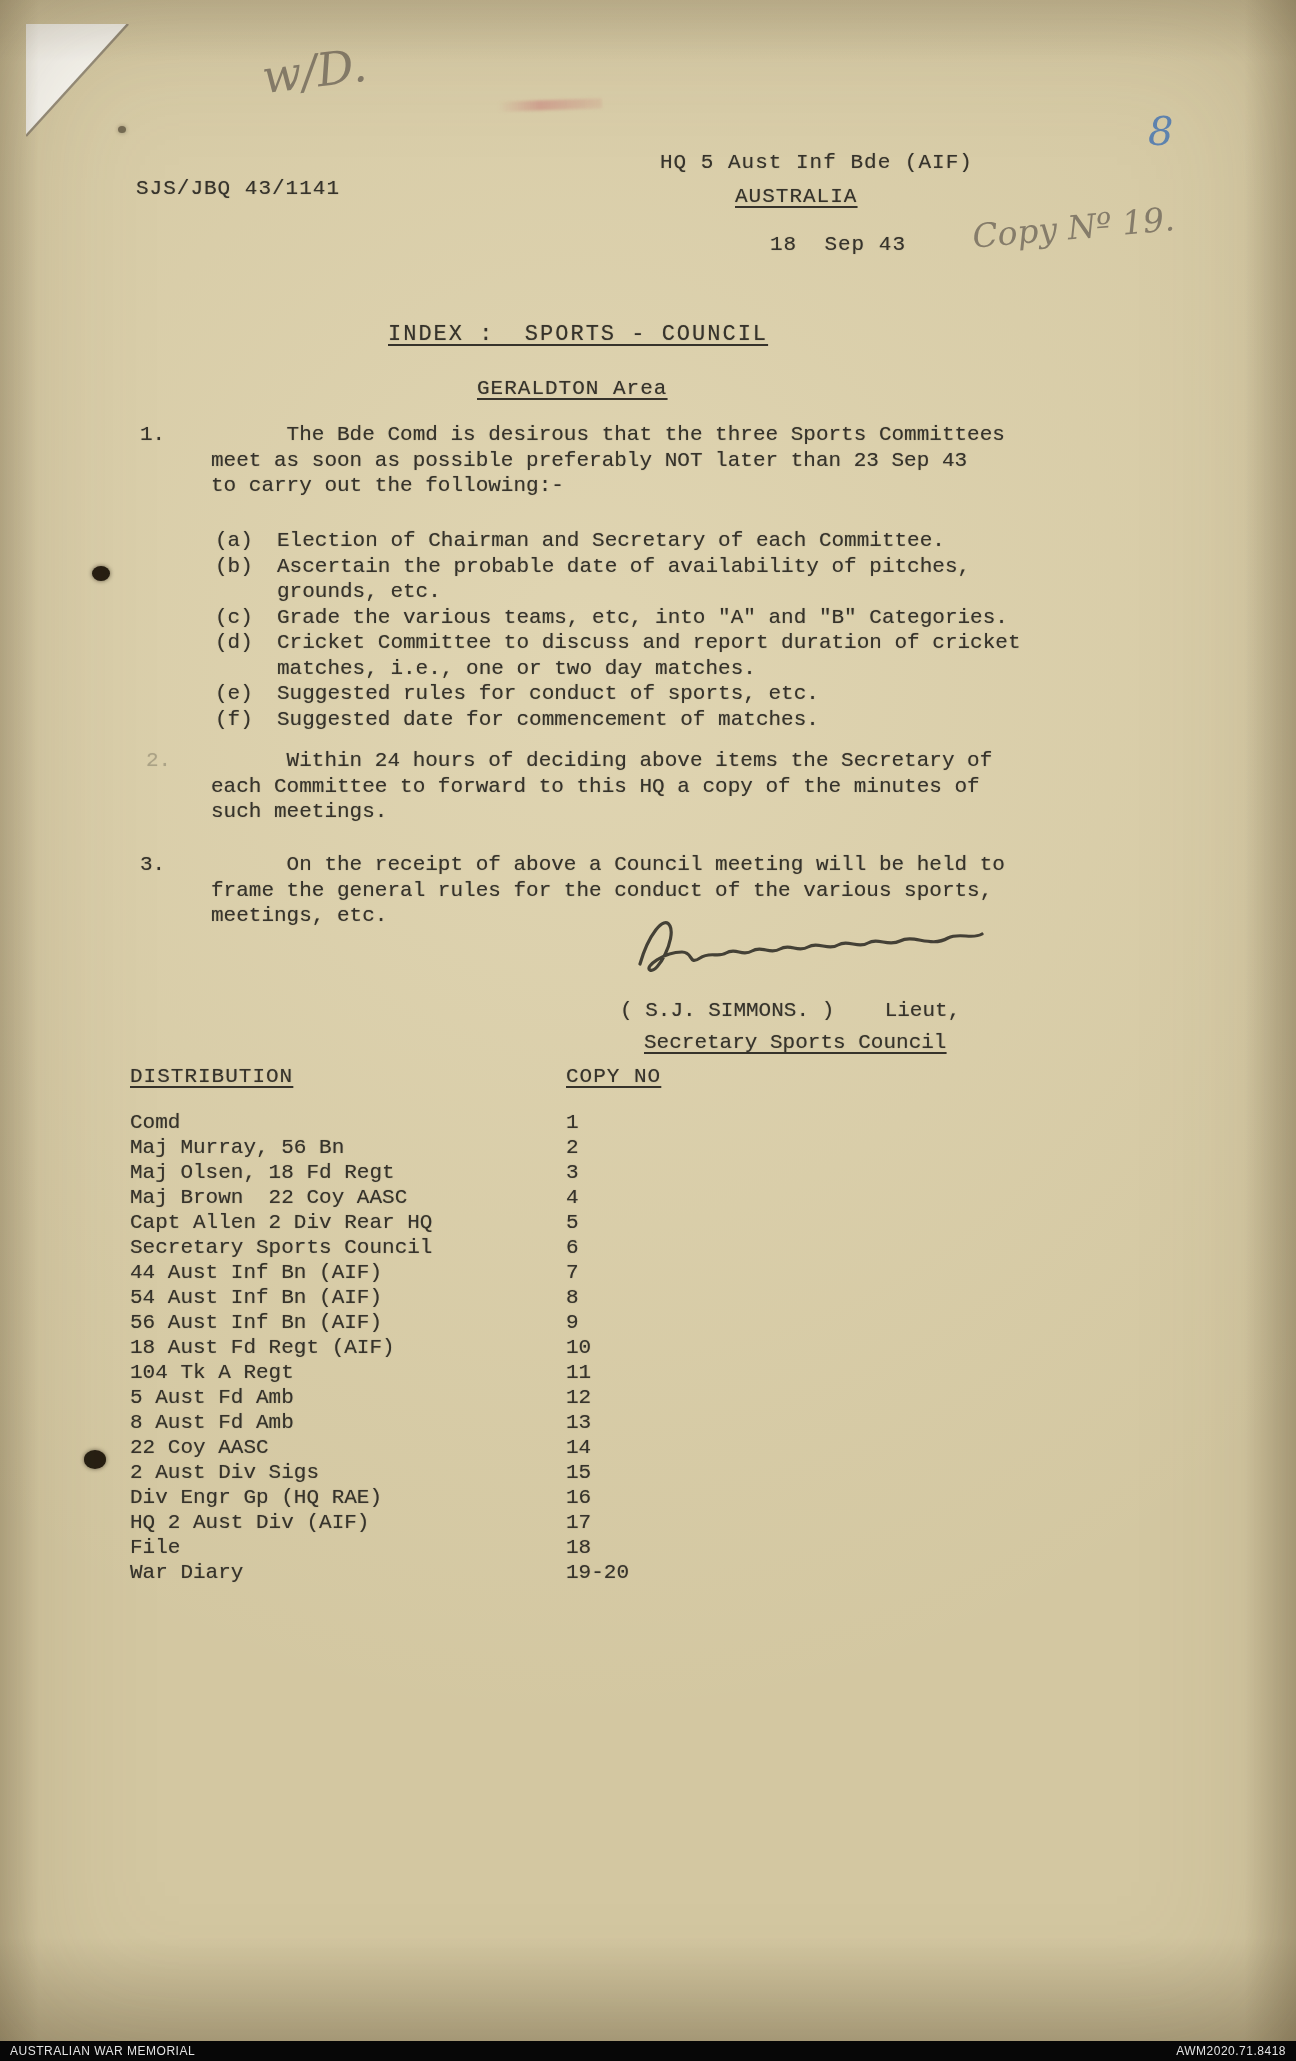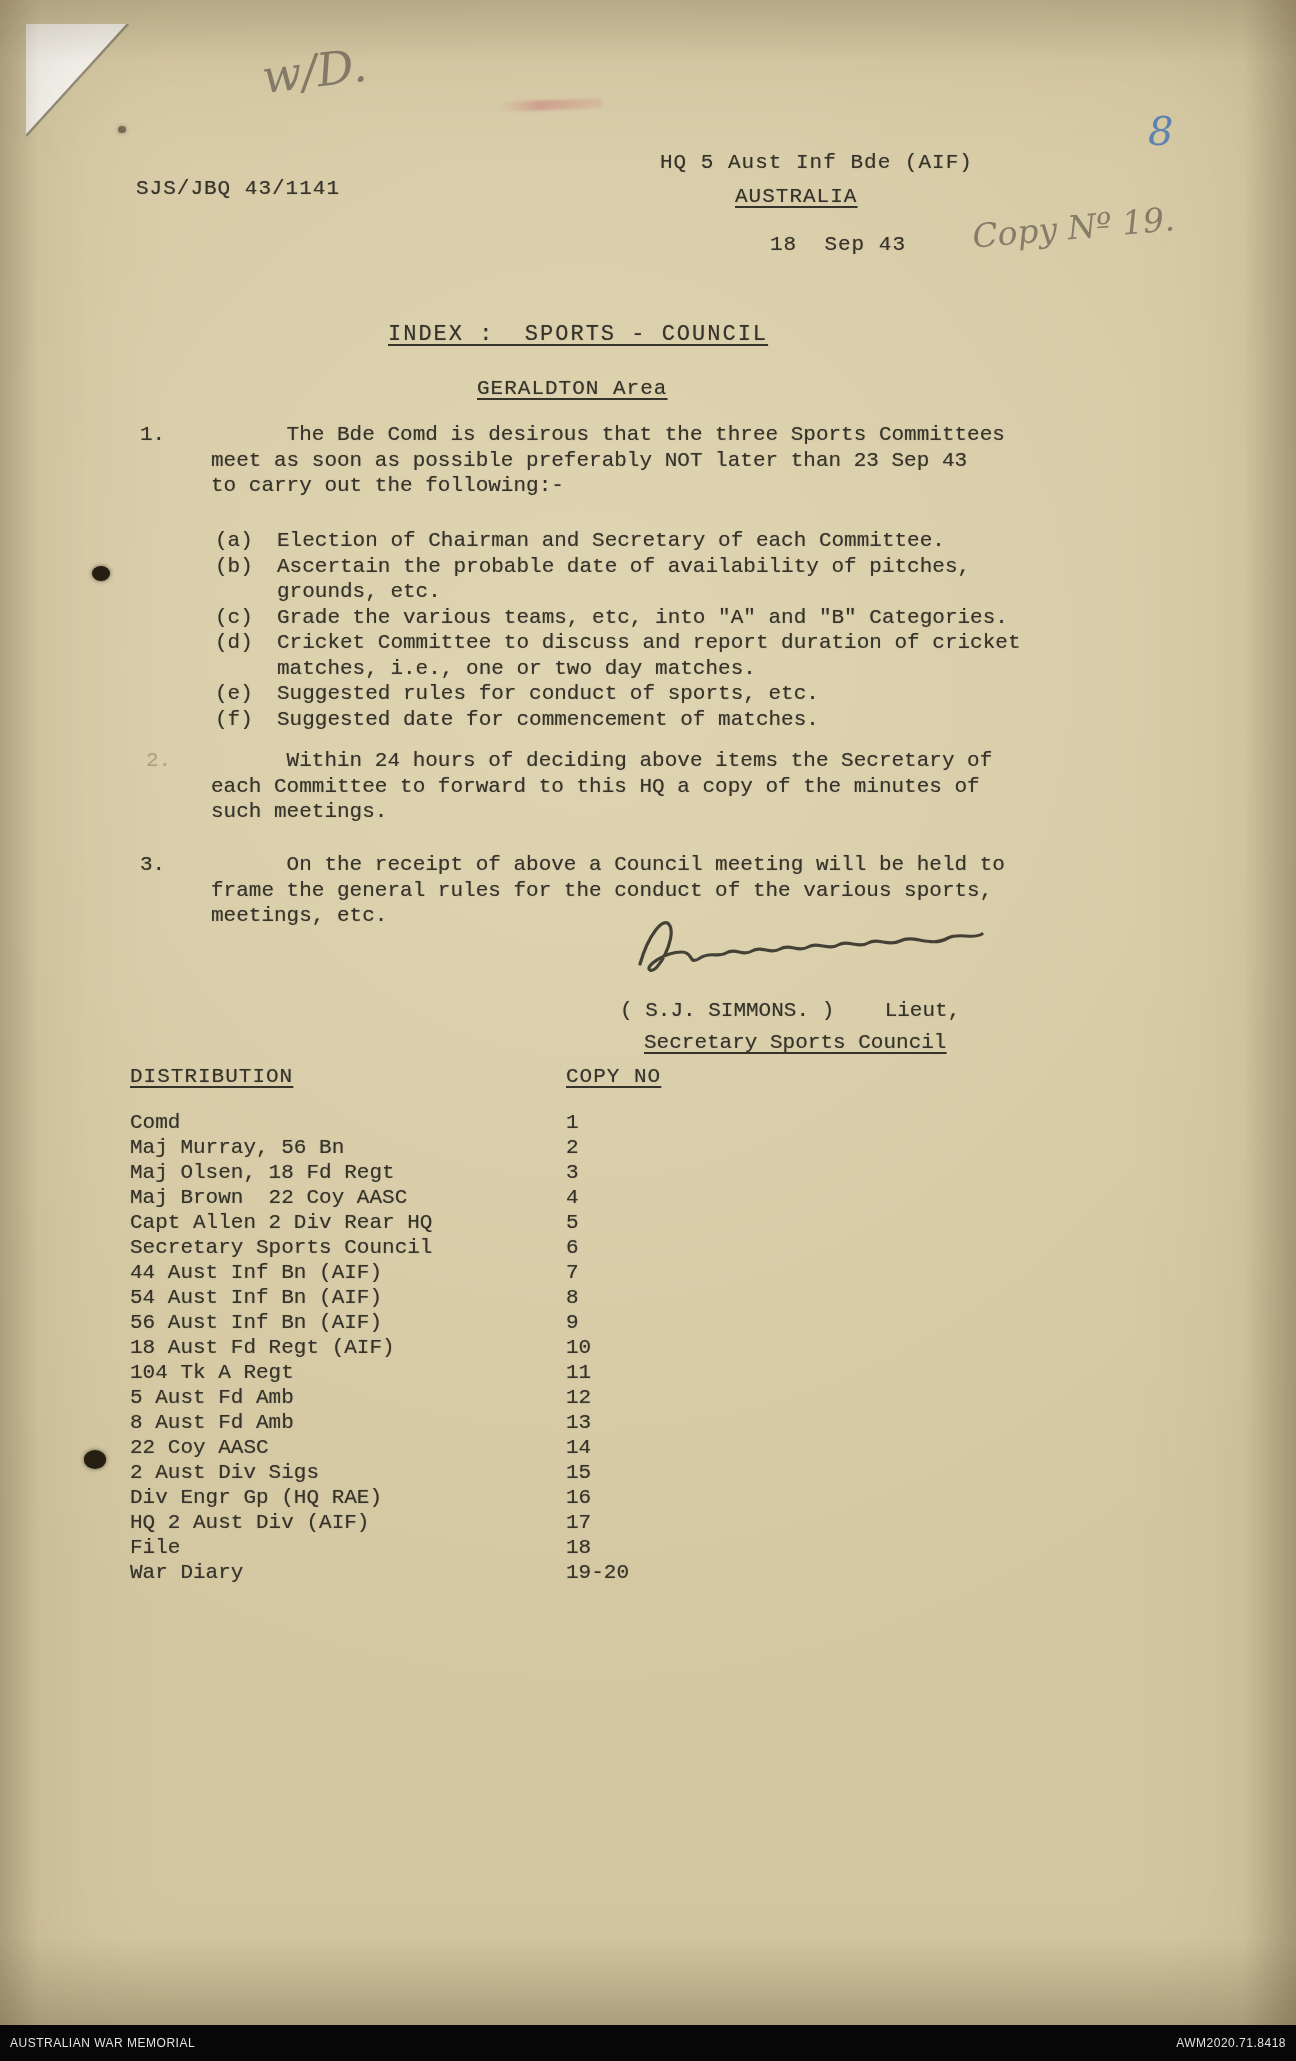--- a/index.html
+++ b/index.html
@@ -36,21 +36,21 @@
   .pencil{color:#857c6a;}
   .item-row{display:grid;grid-template-columns:62px 1fr;}
   .dist-row{display:grid;grid-template-columns:436px 1fr;height:25px;}
   .hole{position:absolute;border-radius:50%;background:#261e12;box-shadow:0 0 4px rgba(38,30,18,.65);}
   .smudge{
     position:absolute;left:498px;top:100px;width:104px;height:10px;
     background:linear-gradient(90deg, rgba(195,92,104,0), rgba(195,92,104,.38) 40%, rgba(195,92,104,.12));
     filter:blur(1.5px);transform:rotate(-2deg);
   }
   .footer-bar{
-    position:absolute;left:0;right:0;bottom:0;height:36px;background:#070707;
+    position:absolute;left:0;right:0;bottom:0;height:20px;background:#070707;
     display:flex;justify-content:space-between;align-items:center;
     padding:0 10px;box-sizing:border-box;
     color:#e3e3e3;font-size:12px;letter-spacing:.5px;
   }
 </style>
 </head>
 <body>
 
 <div class="scan">
 

